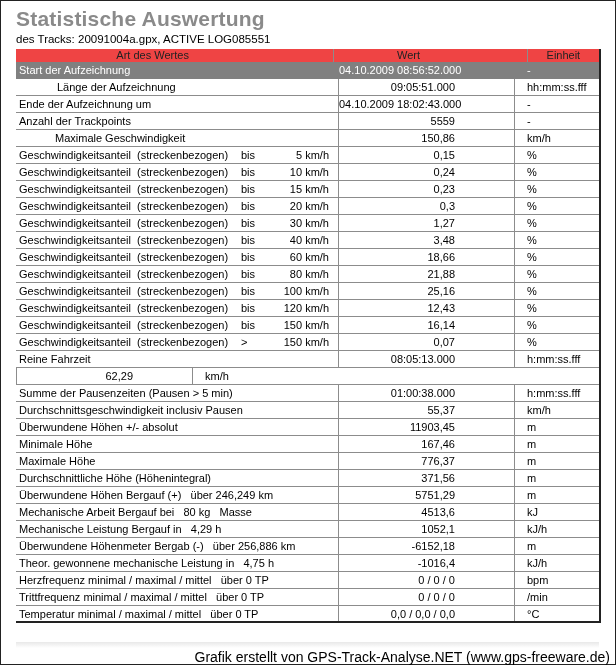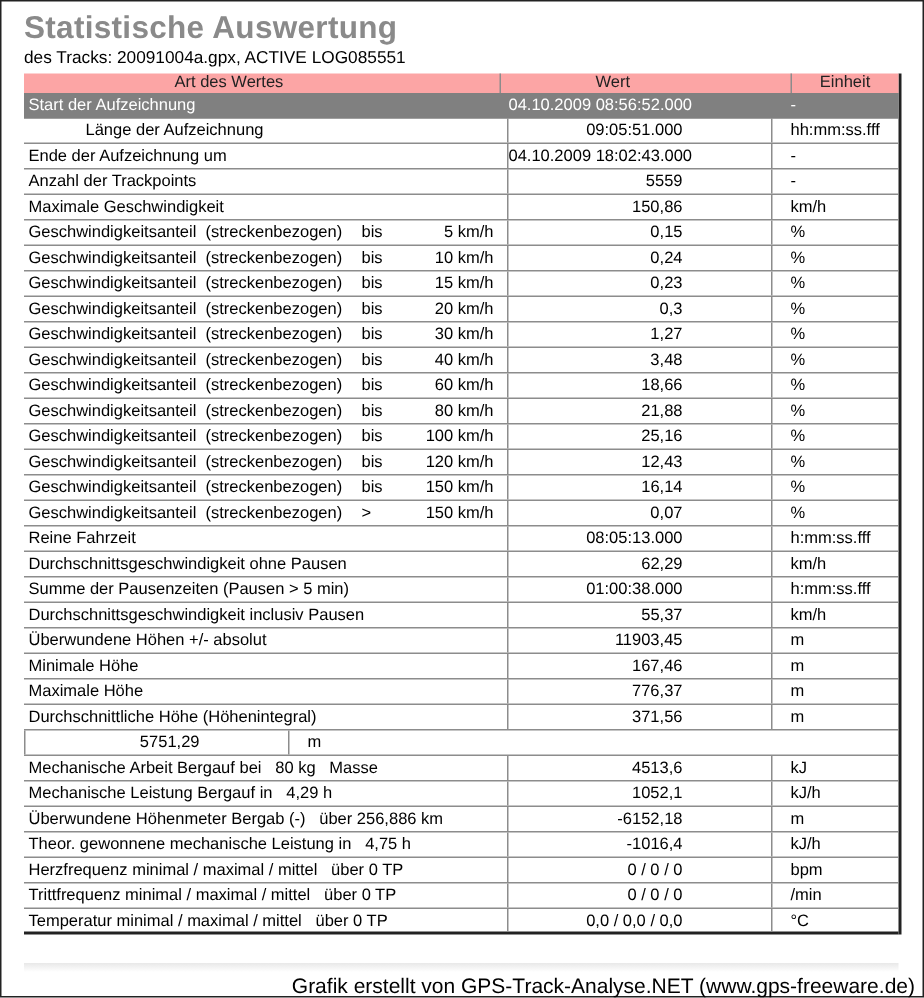--- a/index.html
+++ b/index.html
@@ -16,21 +16,21 @@
   }
   .subtitle {
     position: absolute; left: 15px; top: 32px;
     font-size: 11.5px; color: #000;
   }
   .table {
     position: absolute; left: 15px; top: 48px; width: 583px;
     border-right: 2px solid #222;
     font-size: 11px; color: #000;
   }
-  .hdr { display: flex; height: 13px; background: #fca5a5; line-height: 12px; gap: 44px; }
+  .hdr { display: flex; height: 13px; background: #ef4444; line-height: 12px; gap: 44px; }
   .hdr div { text-align: center; font-size: 11px; color: #222; box-sizing: border-box; }
   .c1 { width: 322px; }
   .c2 { width: 176px; }
   .c3 { width: 85px; }
   .hdr .c2, .hdr .c3 { border-left: 1px solid #8c8c8c; }
   .row { display: flex; height: 17px; line-height: 16px; box-sizing: border-box; border-bottom: 1px solid #8c8c8c; }
   .row div { box-sizing: border-box; white-space: nowrap; overflow: hidden; }
   .row .c1 { padding-left: 3px; display: flex; }
   .row .c2 { text-align: right; padding-right: 59px; border-left: 1px solid #8c8c8c; }
   .row .c3 { padding-left: 12px; border-left: 1px solid #8c8c8c; }
@@ -87,21 +87,21 @@
         </div>
         <div class="row">
           <div class="c1">
             <span class="lbl" style="white-space: pre;">Anzahl der Trackpoints</span>
           </div>
           <div class="c2">5559</div>
           <div class="c3">-</div>
         </div>
         <div class="row">
           <div class="c1">
-            <span class="lbl" style="white-space: pre;">Maximale Geschwindigkeit</span>
+            <span class="lbl" style="white-space: pre; margin-left: 36px;">Maximale Geschwindigkeit</span>
           </div>
           <div class="c2">150,86</div>
           <div class="c3">km/h</div>
         </div>
         <div class="row spd">
           <div class="c1">
             <span class="lbl" style="white-space: pre;">Geschwindigkeitsanteil  (streckenbezogen)</span>
             <span class="op">bis</span>
             <span class="lim">5 km/h</span>
           </div>
@@ -208,23 +208,20 @@
           <div class="c3">%</div>
         </div>
         <div class="row">
           <div class="c1">
             <span class="lbl" style="white-space: pre;">Reine Fahrzeit</span>
           </div>
           <div class="c2">08:05:13.000</div>
           <div class="c3">h:mm:ss.fff</div>
         </div>
         <div class="row">
-          <div class="c1">
-            <span class="lbl" style="white-space: pre;">Durchschnittsgeschwindigkeit ohne Pausen</span>
-          </div>
           <div class="c2">62,29</div>
           <div class="c3">km/h</div>
         </div>
         <div class="row">
           <div class="c1">
             <span class="lbl" style="white-space: pre;">Summe der Pausenzeiten (Pausen &gt; 5 min)</span>
           </div>
           <div class="c2">01:00:38.000</div>
           <div class="c3">h:mm:ss.fff</div>
         </div>
@@ -257,20 +254,23 @@
           <div class="c3">m</div>
         </div>
         <div class="row">
           <div class="c1">
             <span class="lbl" style="white-space: pre;">Durchschnittliche Höhe (Höhenintegral)</span>
           </div>
           <div class="c2">371,56</div>
           <div class="c3">m</div>
         </div>
         <div class="row">
+          <div class="c1">
+            <span class="lbl" style="white-space: pre;">Überwundene Höhen Bergauf (+)   über 246,249 km</span>
+          </div>
           <div class="c2">5751,29</div>
           <div class="c3">m</div>
         </div>
         <div class="row">
           <div class="c1">
             <span class="lbl" style="white-space: pre;">Mechanische Arbeit Bergauf bei   80 kg   Masse</span>
           </div>
           <div class="c2">4513,6</div>
           <div class="c3">kJ</div>
         </div>

